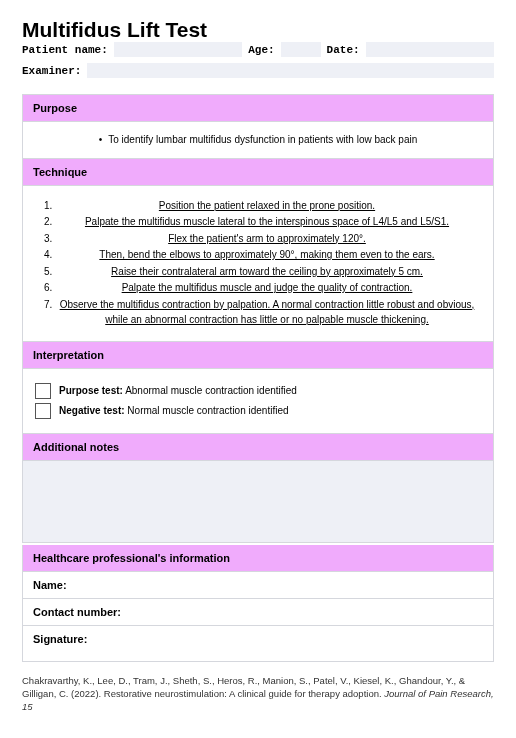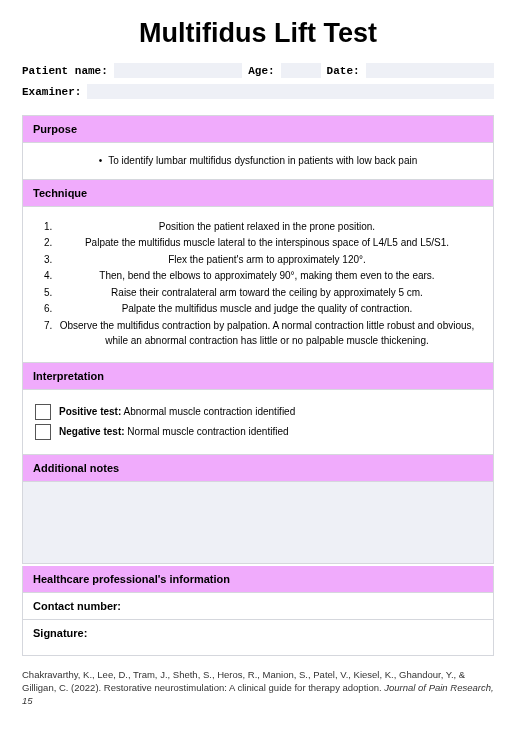--- a/index.html
+++ b/index.html
@@ -10,24 +10,23 @@
     body {
       font-family: Arial, Helvetica, sans-serif;
       background: #fff;
       width: 516px;
       height: 738px;
       padding: 18px 22px 14px 22px;
       color: #000;
       font-size: 11px;
     }
     h1 {
-      text-align: center;
-      font-size: 27px;
-      font-weight: bold;
-      margin-bottom: 14px;
+      text-align: left;
+      font-size: 21px;
+      font-weight: bold;
     }
     .patient-row {
       display: flex;
       align-items: center;
       gap: 6px;
       margin-bottom: 6px;
       font-family: Liberation Mono, monospace;
     }
     .patient-row .label {
       font-weight: bold;
@@ -62,20 +61,21 @@
     .purpose-item::before {
       content: "•";
       margin-right: 6px;
     }
     ol.technique {
       list-style: decimal;
       padding-left: 18px;
     }
     ol.technique li {
       margin-bottom: 1px;
+      text-decoration: underline;
     }
     .interp-row {
       display: flex;
       align-items: center;
       margin: 4px 0;
       gap: 8px;
     }
     .checkbox {
       width: 16px;
       height: 16px;
@@ -163,37 +163,40 @@
     <li>Palpate the multifidus muscle and judge the quality of contraction.</li>
     <li>Observe the multifidus contraction by palpation. A normal contraction little robust and obvious, while an abnormal contraction has little or no palpable muscle thickening.</li>
   </ol>
 </div>
 
 <div class="section-header" style="border-top:none">Interpretation</div>
 <div class="section-body">
   <div class="interp-row">
     <span class="checkbox"></span>
     <span>
-      <span class="lbl">Positive test:</span><span class="desc"> Abnormal muscle contraction identified</span>
+      <span class="lbl">Purpose test:</span><span class="desc"> Abnormal muscle contraction identified</span>
     </span>
   </div>
   <div class="interp-row">
     <span class="checkbox"></span>
     <span>
       <span class="lbl">Negative test:</span><span class="desc"> Normal muscle contraction identified</span>
     </span>
   </div>
 </div>
 
 <div class="section-header" style="border-top:none">Additional notes</div>
 <textarea class="notes-area" style=""></textarea>
 
 <div class="section-header" style="border-top:none">Healthcare professional's information</div>
 <table class="hp-table">
   <tbody>
+      <tr>
+        <td><span>Name:</span></td>
+      </tr>
   <tr>
         <td><span>Contact number:</span></td>
       </tr>
   <tr class="signature-row">
         <td><span>Signature:</span></td>
       </tr>
 </tbody>
   </table>
 
 <div class="reference">

